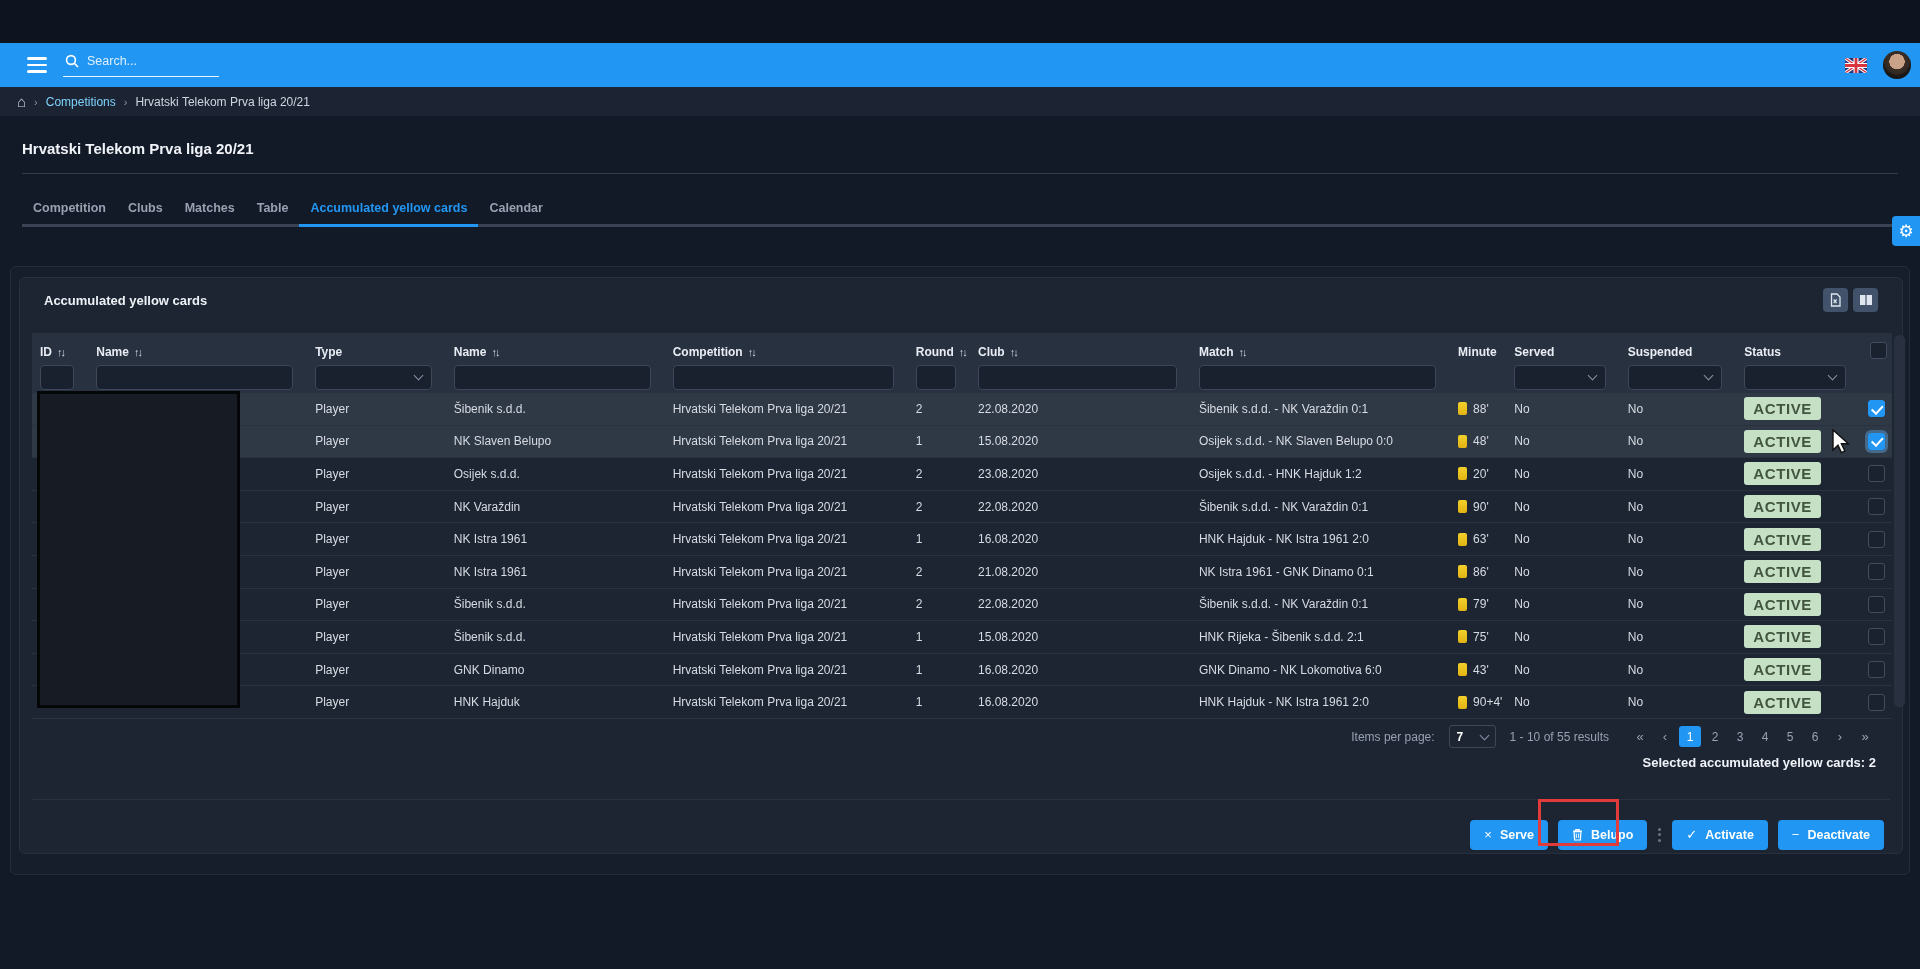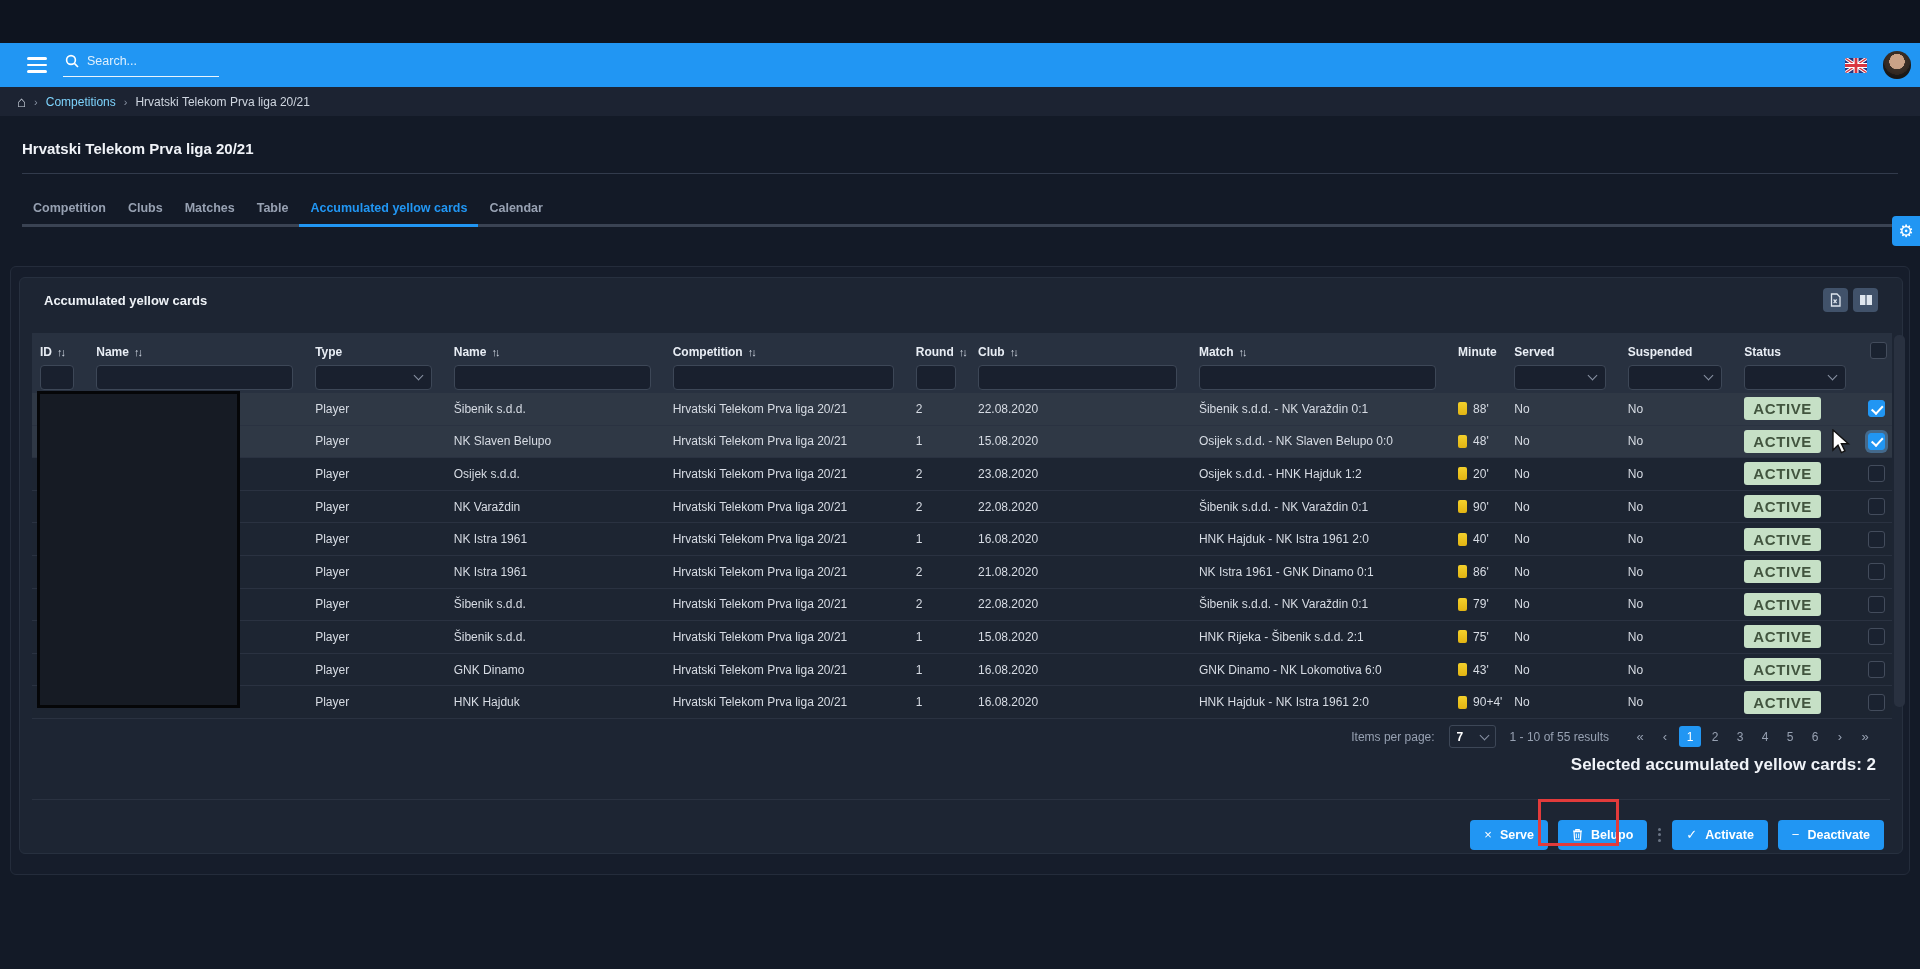--- a/index.html
+++ b/index.html
@@ -67,21 +67,21 @@
   th .cb{margin-left:2px;}
   .scroll-strip{position:absolute;left:1894px;top:292px;width:11px;height:372px;background:#293140;border-radius:5px;}
 
   
   .pagination{height:36px;display:flex;align-items:center;justify-content:flex-end;gap:14px;padding-right:26px;font-size:12px;color:#97a1b2;}
   .ipp-select{width:47px;height:23px;border:1px solid #3d4757;border-radius:3px;background:transparent;display:flex;align-items:center;justify-content:space-between;padding:0 7px;color:#fff;cursor:pointer;font-weight:bold;}
   .pages{display:flex;align-items:center;gap:3px;margin-left:6px;}
   .page-cell{min-width:22px;height:21px;display:flex;align-items:center;justify-content:center;border-radius:3px;color:#97a1b2;cursor:pointer;font-size:12px;}
   .page-cell.active{background:#2196f3;color:#fff;}
   .page-cell.arrow{font-size:13px;}
-  .selected-count{height:18px;text-align:right;padding-right:26px;font-size:17px;font-weight:bold;color:#f0f3f8;}
+  .selected-count{height:18px;text-align:right;padding-right:26px;font-size:13px;font-weight:bold;color:#f0f3f8;}
   .footer-divider{margin:26px 12px 0 12px;height:1px;background:#2a3241;}
   .footer-actions{margin-top:20px;display:flex;justify-content:flex-end;align-items:center;gap:10px;padding-right:18px;}
   .btn{height:30px;background:#2196f3;color:#fff;border:none;border-radius:4px;font-size:12.5px;font-weight:bold;display:flex;align-items:center;gap:8px;padding:0 14px;cursor:pointer;}
   .btn .bicon{font-size:13px;line-height:1;font-weight:normal;}
   .vdots{display:flex;flex-direction:column;gap:2.5px;padding:0 1px;}
   .vdots i{width:3px;height:3px;border-radius:50%;background:#6b7585;}
 
   
   .redaction{position:absolute;left:37px;top:348px;width:203px;height:317px;background:#161b24;border:3px solid #050608;z-index:6;}
   .annotation{position:absolute;left:1538px;top:756px;width:81px;height:47px;border:3px solid #e23b3b;z-index:9;}
@@ -323,21 +323,21 @@
               <td></td>
               <td>Player</td>
               <td>NK Istra 1961</td>
               <td>Hrvatski Telekom Prva liga 20/21</td>
               <td>1</td>
               <td>16.08.2020</td>
               <td>HNK Hajduk - NK Istra 1961 2:0</td>
               <td>
                 <div class="minute-cell">
                   <div class="ycard"></div>
-                  <span>40'</span>
+                  <span>63'</span>
                 </div>
               </td>
               <td>No</td>
               <td>No</td>
               <td><span class="badge">ACTIVE</span></td>
               <td>
                 <div class="cb"></div>
               </td>
             </tr>
             <tr>

